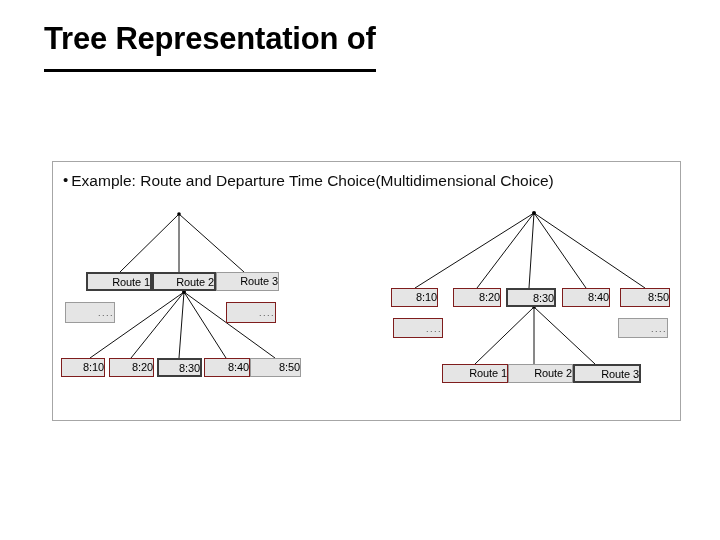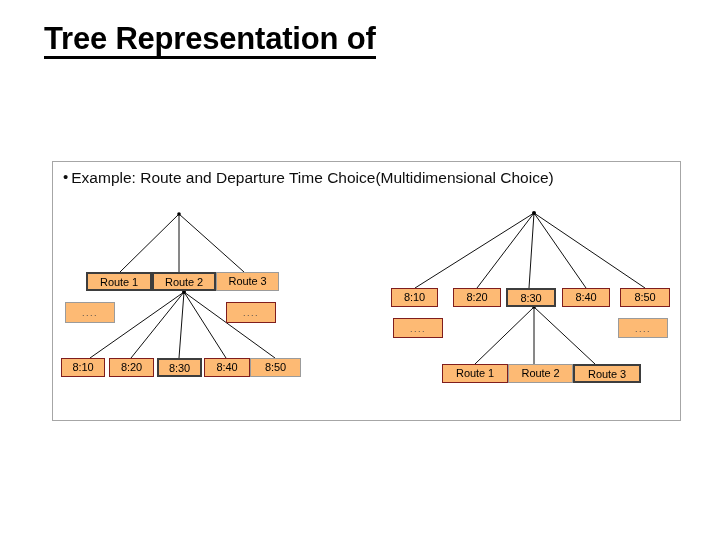--- a/index.html
+++ b/index.html
@@ -29,21 +29,21 @@
     font-family: "Liberation Sans", sans-serif;
     font-weight: bold;
     font-size: 31px;
     line-height: 33px;
     letter-spacing: -0.2px;
     color: #000000;
     white-space: nowrap;
   }
   .title-line > span.title-text {
     border-bottom: 3px solid #000000;
-    padding-bottom: 0;
+    padding-bottom: 13px;
   }
   .title-line.second {
     margin-top: 13px;
   }
 
   
   #content-frame {
     position: absolute;
     left: 52px;
     top: 161px;
@@ -55,21 +55,21 @@
   }
 
   #bullet-line {
     position: absolute;
     left: 10px;
     top: 6px;
     width: 610px;
     white-space: nowrap;
     font-family: "Liberation Sans", sans-serif;
     font-size: 15.5px;
-    line-height: 18px;
+    line-height: 23px;
     color: #0d0d0d;
   }
   #bullet-dot {
     display: inline-block;
     font-size: 15px;
     vertical-align: 1px;
     margin-right: 3px;
   }
 
   
@@ -84,25 +84,25 @@
   .tree svg {
     position: absolute;
     left: 0;
     top: 0;
     overflow: visible;
   }
 
   .node {
     position: absolute;
     box-sizing: border-box;
-    background: #fdba74;
+    background: #e5e5e5;
     font-family: "Liberation Sans", sans-serif;
     font-size: 11px;
     line-height: 17px;
-    text-align: center;
+    text-align: right;
     white-space: nowrap;
     color: #000000;
     letter-spacing: -0.1px;
   }
   .node.strong { border: 2px solid #3d3d3d; }
   .node.thin   { border: 1px solid #7f1d1d; }
   .node.faint  { border: 1px solid #9b9b9b; }
 
   .node.dots {
     font-size: 9px;

